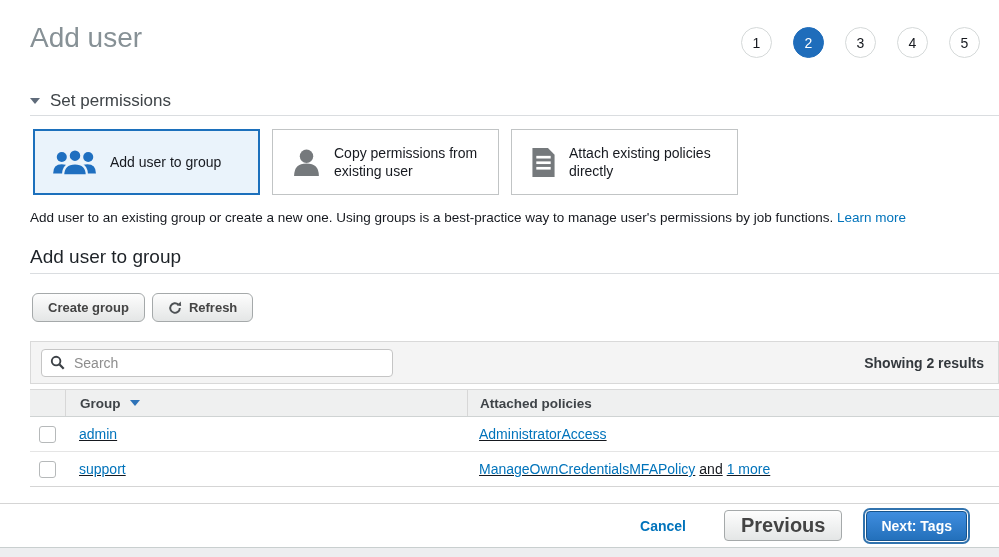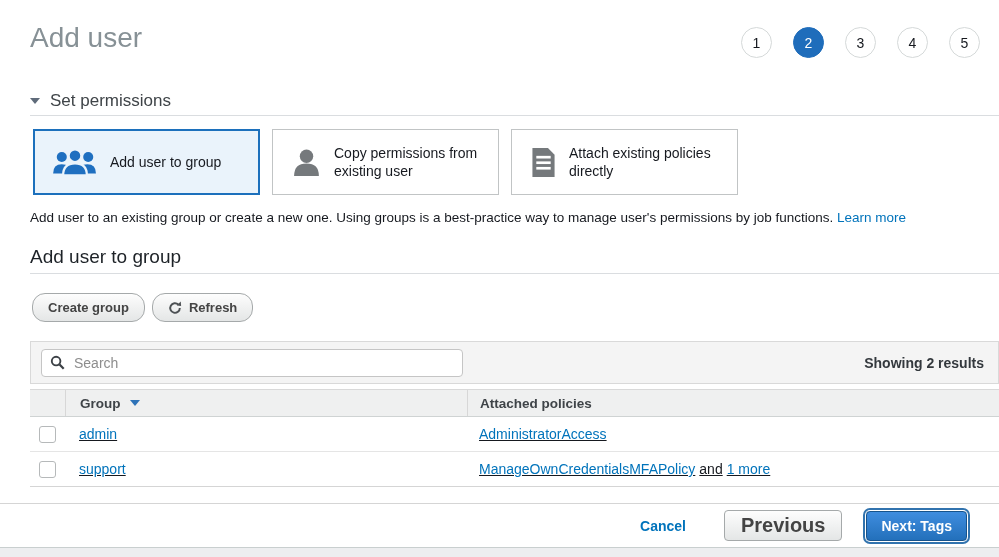--- a/index.html
+++ b/index.html
@@ -39,32 +39,32 @@
 
   .description{top:210px;left:30px;right:20px;font-size:13.5px;color:#16191f;}
   a,.link{color:#0073bb;text-decoration:none;cursor:pointer;}
 
   
   .group-title{top:246px;left:30px;font-size:19px;color:#1d2227;font-weight:400;}
   .div2{top:273px;left:30px;right:0;}
   .toolbar-buttons{top:293px;left:32px;display:flex;gap:7px;}
   .btn-gray{
     font-family:inherit;font-size:13px;font-weight:bold;color:#444;
-    background:linear-gradient(#fdfdfd,#e4e6e6);border:1px solid #a5a9aa;border-radius:13px;
+    background:linear-gradient(#fdfdfd,#e4e6e6);border:1px solid #a5a9aa;border-radius:6px;
     height:29px;padding:0 15px;display:flex;align-items:center;gap:7px;cursor:pointer;
   }
 
   
   .tablewrap{top:341px;left:30px;right:0;}
   .table-toolbar{
     height:43px;box-sizing:border-box;background:#f4f4f4;border:1px solid #d9d9d9;
     display:flex;align-items:center;justify-content:space-between;padding:0 14px 0 10px;
   }
   .searchbox{
-    width:422px;height:28px;box-sizing:border-box;background:#fff;border:1px solid #c5c5c5;
+    width:352px;height:28px;box-sizing:border-box;background:#fff;border:1px solid #c5c5c5;
     border-radius:4px;display:flex;align-items:center;gap:7px;padding:0 8px;
   }
   .searchbox input{
     border:none;outline:none;flex:1;font-family:inherit;font-size:14px;color:#444;background:transparent;
   }
   .searchbox input::placeholder{color:#8d8d8d;opacity:1;}
   .results{font-weight:bold;font-size:14px;color:#33383d;}
   .thead{
     margin-top:5px;height:28px;box-sizing:border-box;background:#eff0f0;
     border-top:1px solid #d9d9d9;border-bottom:1px solid #cfd3d3;

